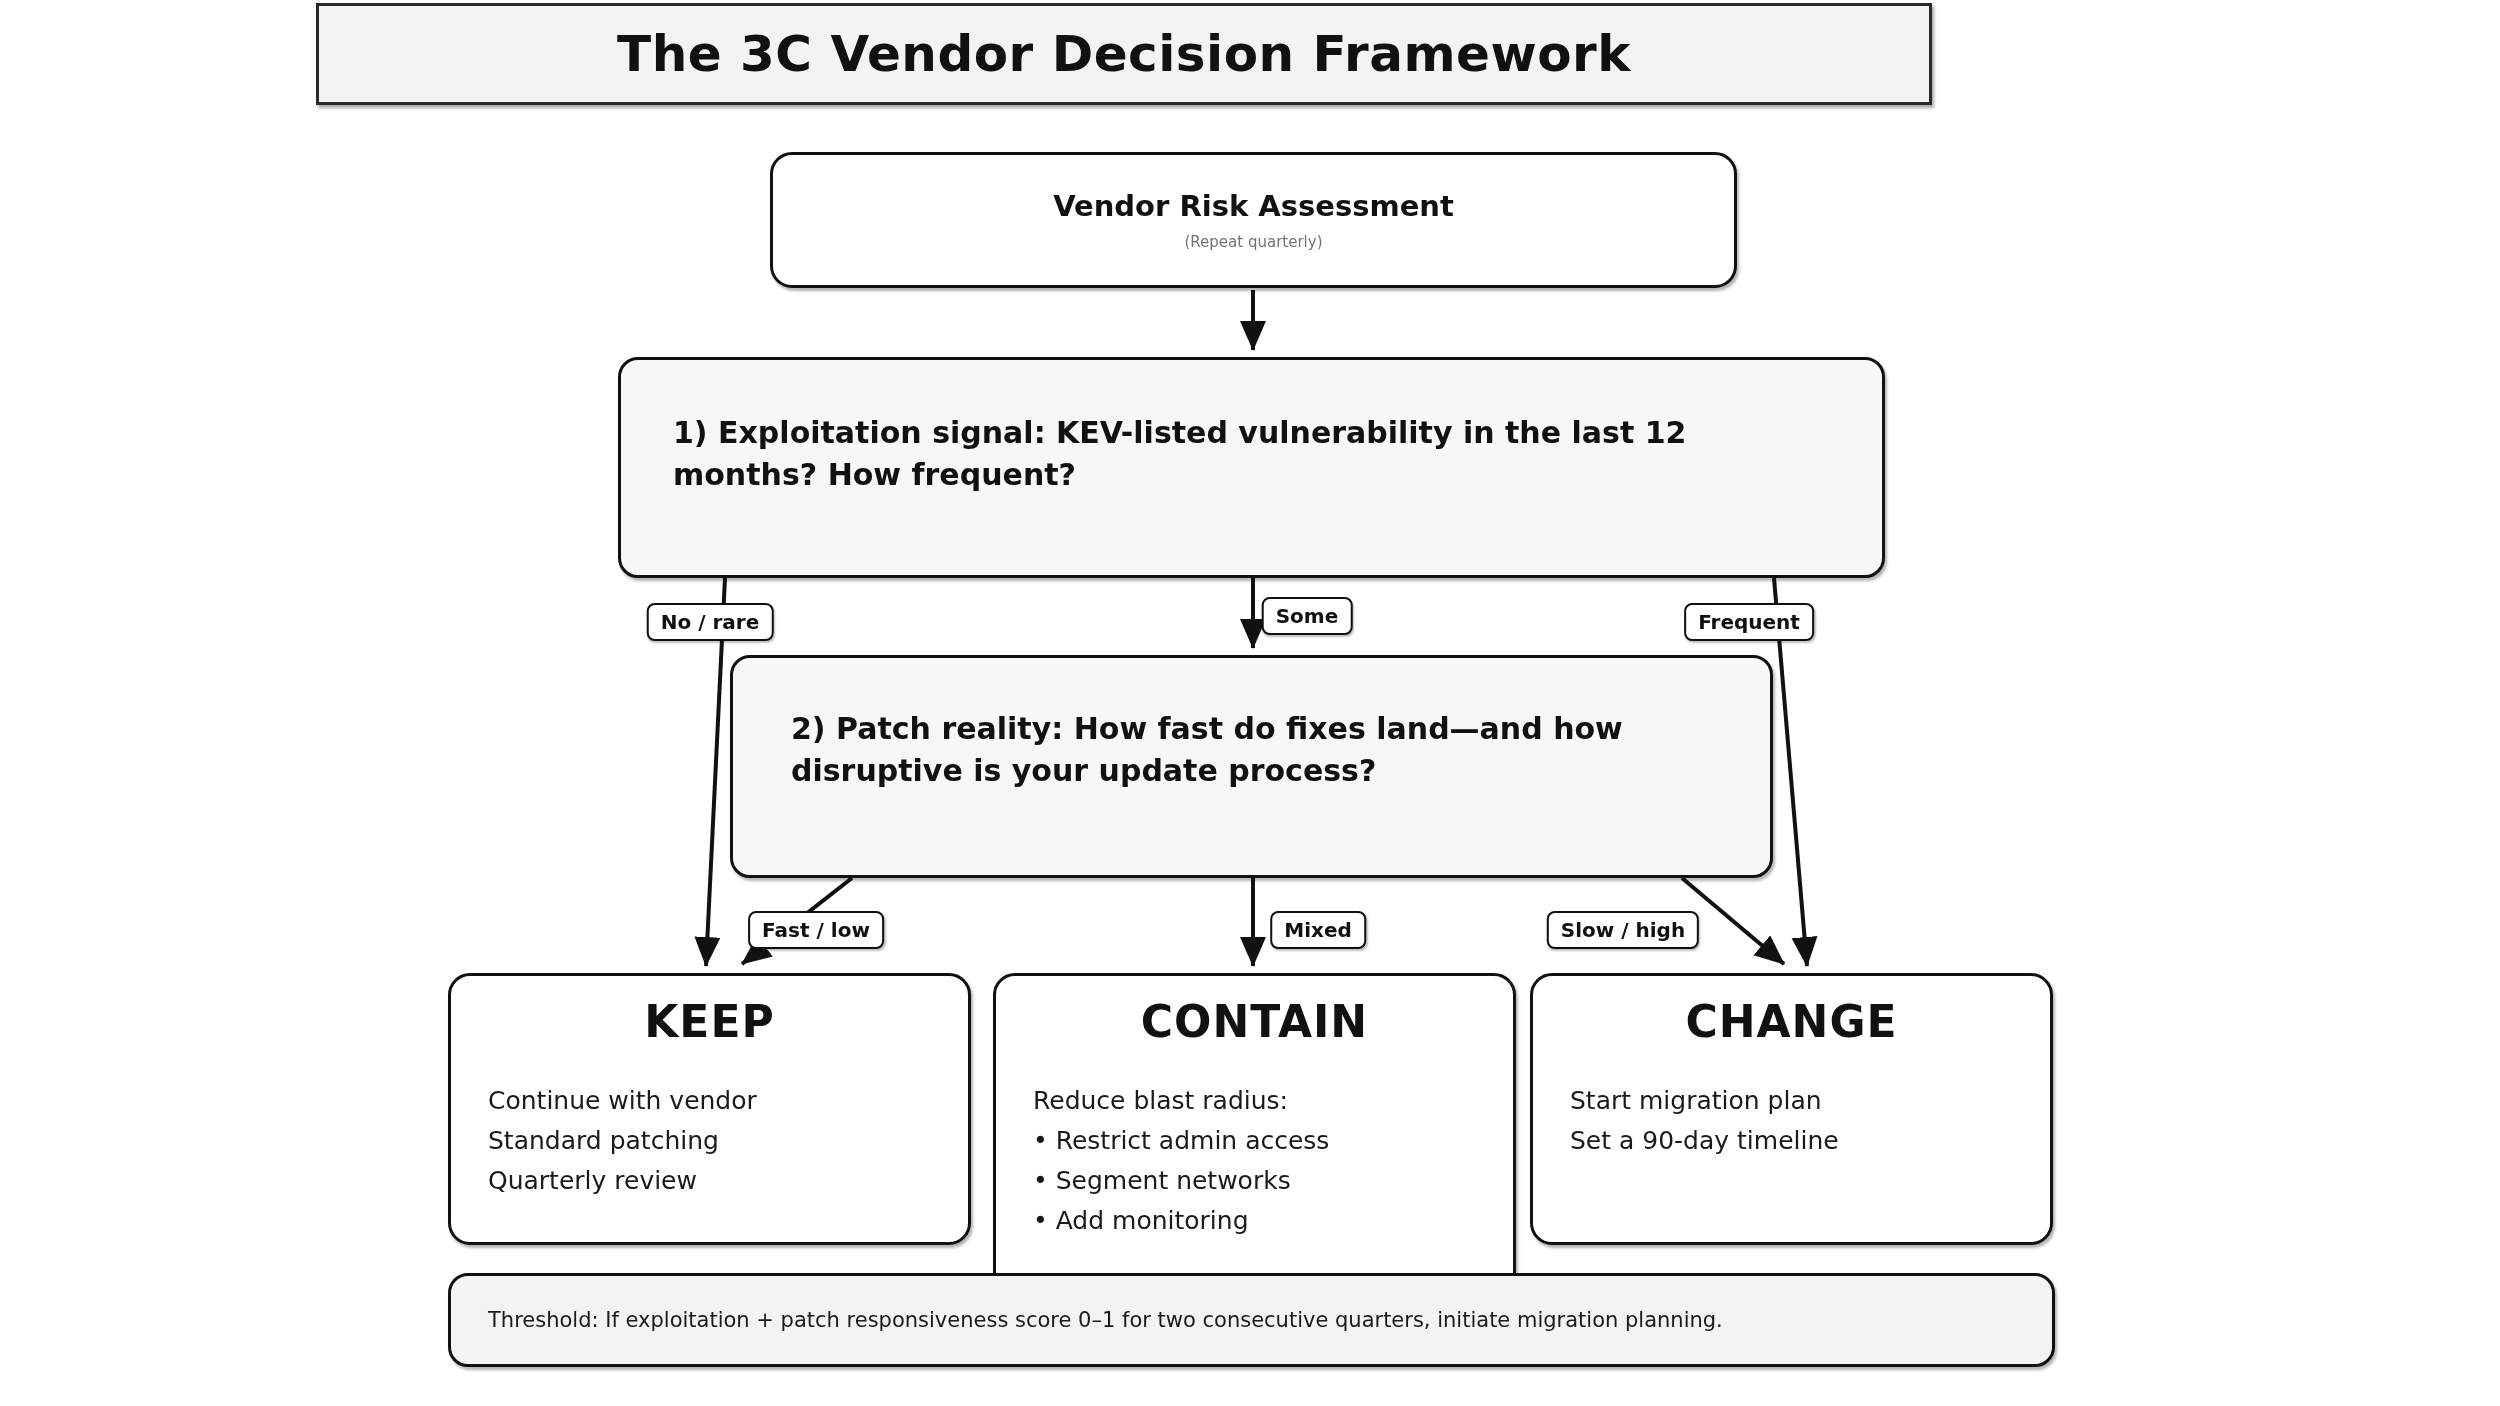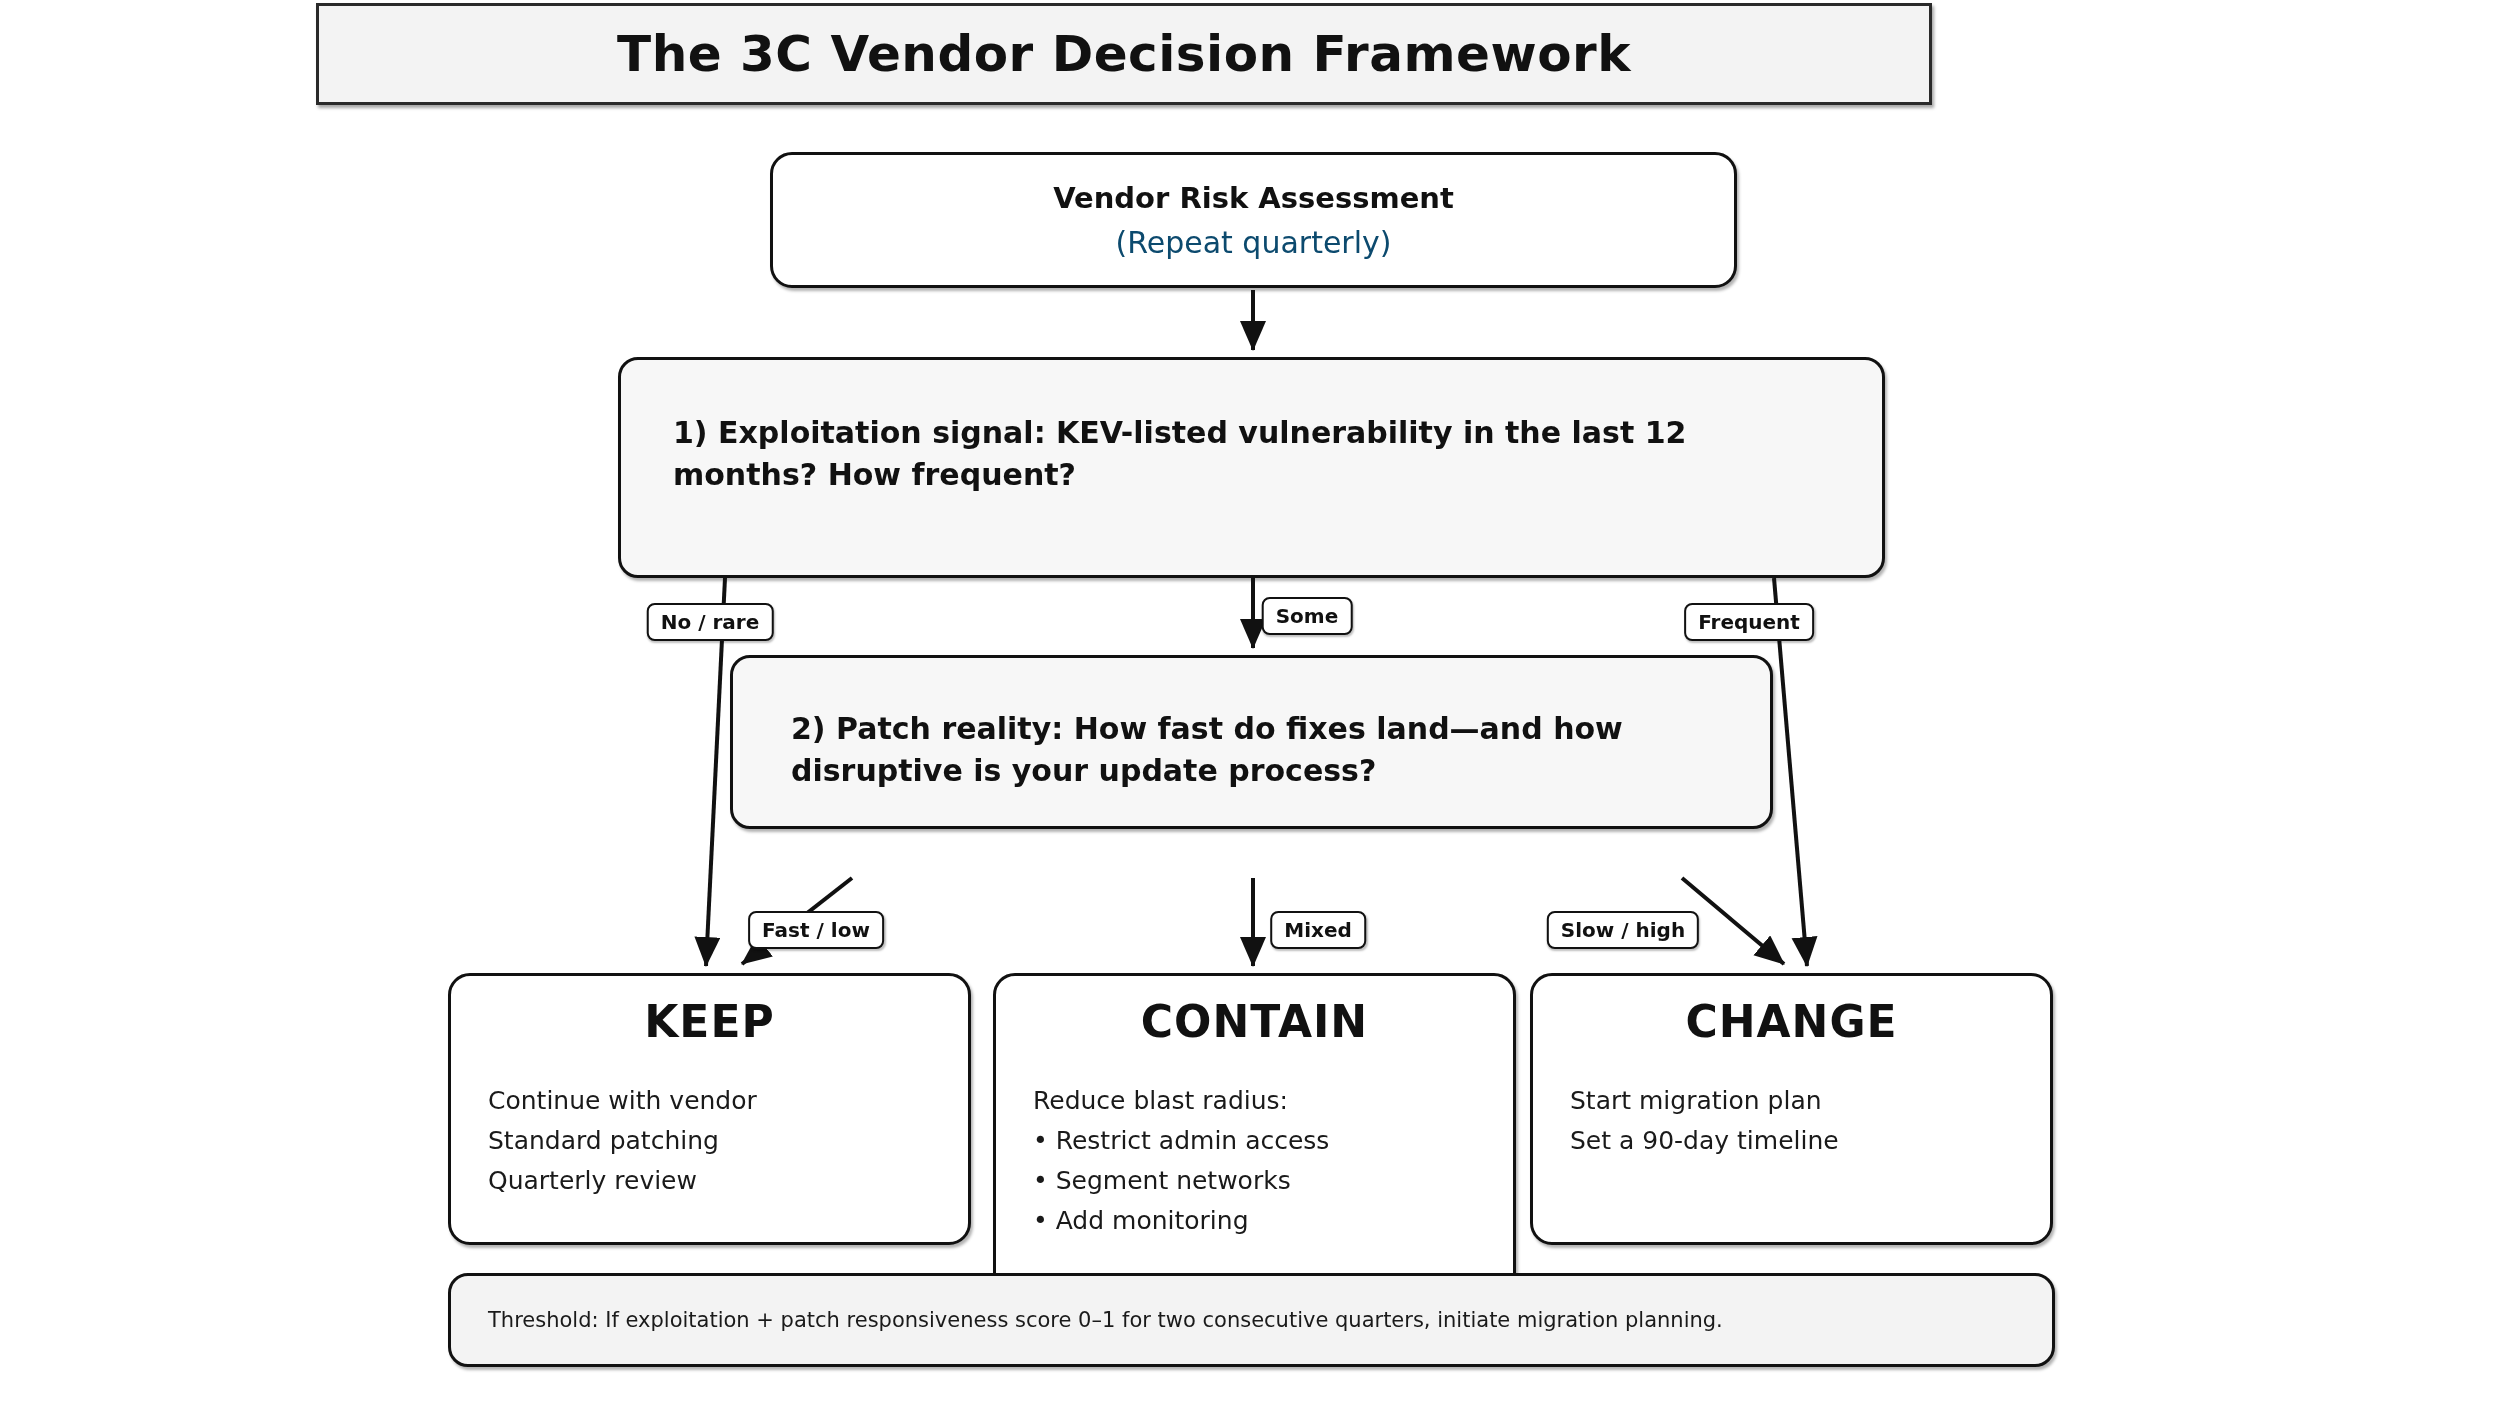--- a/index.html
+++ b/index.html
@@ -13,27 +13,27 @@
     box-shadow:2px 3px 3px rgba(0,0,0,.35);
   }
   .banner span{font-size:50px;font-weight:bold;letter-spacing:.5px;}
 
   .node{position:absolute;box-sizing:border-box;border:3px solid #111;border-radius:22px;
         background:#ffffff;box-shadow:2px 3px 3px rgba(0,0,0,.30);}
 
   .start{left:770px;top:152px;width:967px;height:136px;
          display:flex;flex-direction:column;align-items:center;justify-content:center;}
   .start-title{font-size:29px;font-weight:bold;}
-  .start-sub{font-size:30px;margin-top:10px;color:#0c4a6e;}
+  .start-sub{font-size:15px;margin-top:10px;color:#737373;}
 
   .q{background:#f7f7f7;border-radius:20px;}
   .q p{margin:0;font-size:30px;font-weight:bold;line-height:42px;}
   .q1{left:618px;top:357px;width:1267px;height:221px;padding:52px 60px 0 52px;}
   .q1 p{max-width:1110px;}
-  .q2{left:730px;top:655px;width:1043px;height:174px;padding:50px 75px 0 58px;}
+  .q2{left:730px;top:655px;width:1043px;height:223px;padding:50px 75px 0 58px;}
   .q2 p{max-width:860px;}
 
   .pill{
     position:absolute;transform:translate(-50%,-50%);
     background:#ffffff;border:2.5px solid #111;border-radius:8px;
     padding:5px 12px;font-size:20px;font-weight:bold;white-space:nowrap;
     box-shadow:1px 2px 2px rgba(0,0,0,.25);
   }
 
   .outcome{top:973px;width:523px;height:272px;padding:20px 0 0 0;}

